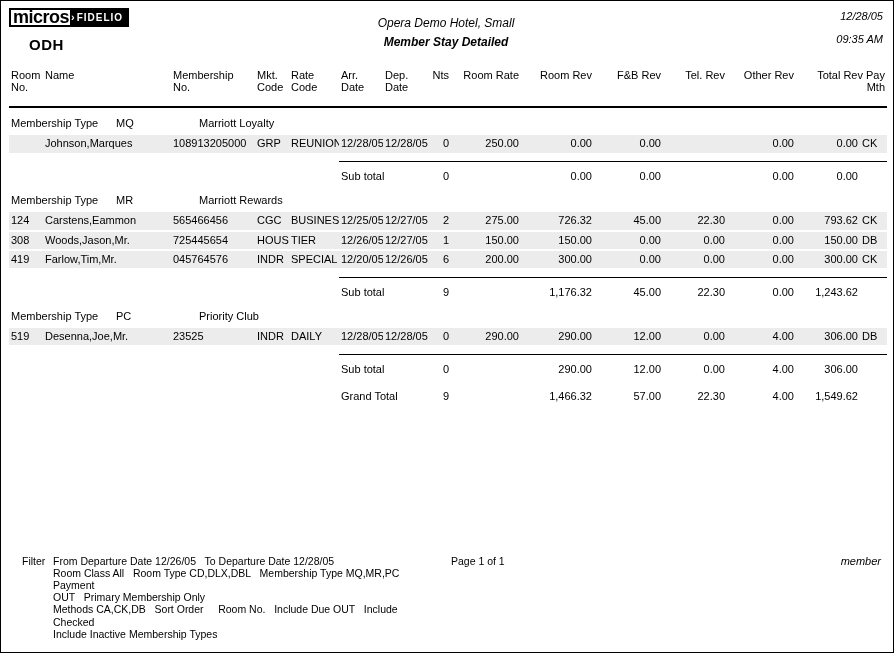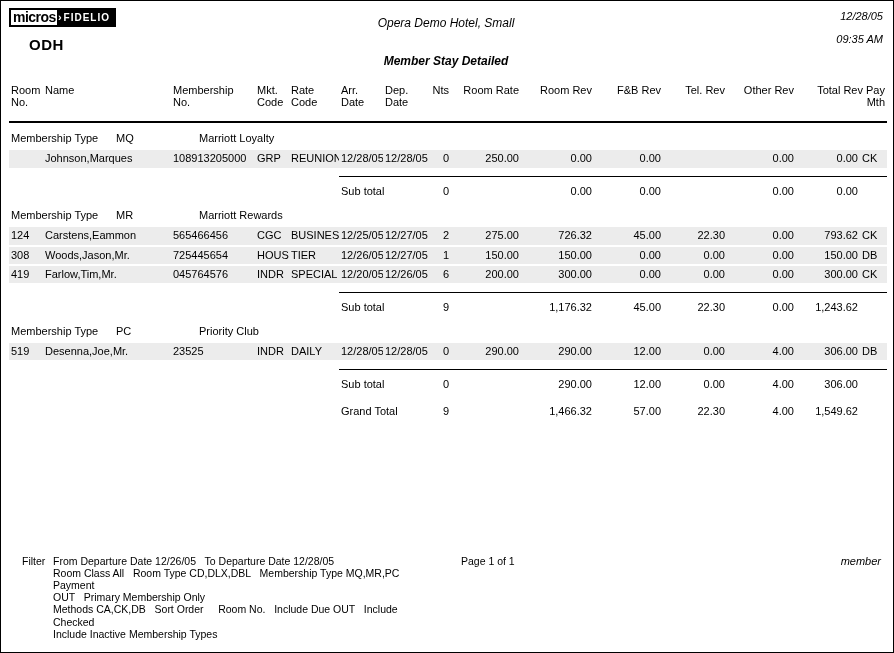--- a/index.html
+++ b/index.html
@@ -5,27 +5,27 @@
   * { box-sizing: border-box; margin: 0; padding: 0; }
   html,body { background:#808080; }
   body { font-family: "Liberation Sans", "DejaVu Sans", sans-serif; color:#000; }
   .page {
     width:894px; height:653px; background:#fff; border:1px solid #000;
     display:flex; flex-direction:column; overflow:hidden;
   }
   
   .rpt-header { display:grid; grid-template-columns:210px 1fr 210px; padding:7px 10px 0 8px; }
   .logo { display:inline-flex; align-items:stretch; border:2px solid #000; height:19px; width:max-content; }
-  .logo .micros { background:#fff; color:#000; font-weight:bold; font-size:14px; line-height:15px; padding:0 1px 0 2px; letter-spacing:-0.5px;text-align:center; }
+  .logo .micros { background:#fff; color:#000; font-weight:bold; font-size:18px; line-height:15px; padding:0 1px 0 2px; letter-spacing:-0.5px;text-align:center; }
   .logo .fidelio { background:#000; color:#fff; font-weight:bold; font-size:10px; line-height:15px; padding:0 4px 0 1px; letter-spacing:1px; display:flex; align-items:center; }
   .logo .chev { font-size:11px; margin-right:1px; font-weight:bold; }
   .hotel-code { font-weight:bold; font-size:15px; margin:9px 0 0 20px; letter-spacing:0.5px; }
   .hd-center { text-align:center; }
   .hd-title { font-style:italic; font-size:12px; margin-top:8px; }
-  .hd-subtitle { font-style:italic; font-weight:bold; font-size:12px; margin-top:24px; }
+  .hd-subtitle { font-style:italic; font-weight:bold; font-size:12px; margin-top:5px; }
   .hd-right { text-align:right; }
   .hd-date { font-style:italic; font-size:11px; margin-top:2px; }
   .hd-time { font-style:italic; font-size:11px; margin-top:11px; }
   
   table { border-collapse:collapse; table-layout:fixed; width:878px; margin:16px 8px 0 8px; font-size:11px; }
   th { font-weight:normal; text-align:left; vertical-align:top; padding:0 2px 13px 2px; border-bottom:2px solid #000; white-space:pre-line; line-height:1.1; }
   th.r, td.r { text-align:right; }
   td { padding:2px 2px; white-space:nowrap; overflow:hidden; line-height:1.2; }
   tr.group-row td { padding-top:9px; padding-bottom:5px; }
   tr.group-row .g-label { display:inline-block; width:105px; }
@@ -33,21 +33,21 @@
   tr.data-row td { background:#ececec; border-bottom:2px solid #fff; }
   tr.spacer td { padding:0; height:8px; }
   tr.subtotal-row td.line { border-top:1px solid #000; }
   tr.subtotal-row td { padding-top:8px; padding-bottom:2px; }
   tr.grand-row td { padding-top:12px; }
   
   .rpt-footer { margin-top:auto; display:flex; align-items:flex-start; font-size:10.5px; padding:0 12px 12px 21px; line-height:1.16; }
   .filter-label { width:31px; flex:0 0 31px; }
   .filter-lines { width:360px; flex:0 0 360px; }
   .filter-lines div { white-space:pre-wrap; }
-  .page-label { margin-left:48px; }
+  .page-label { margin-left:38px; }
   .report-name { margin-left:auto; font-style:italic; font-size:11px; }
 </style>
 </head>
 <body>
 
 <div class="page">
 
   <div class="rpt-header">
     <div>
       <span class="logo">

